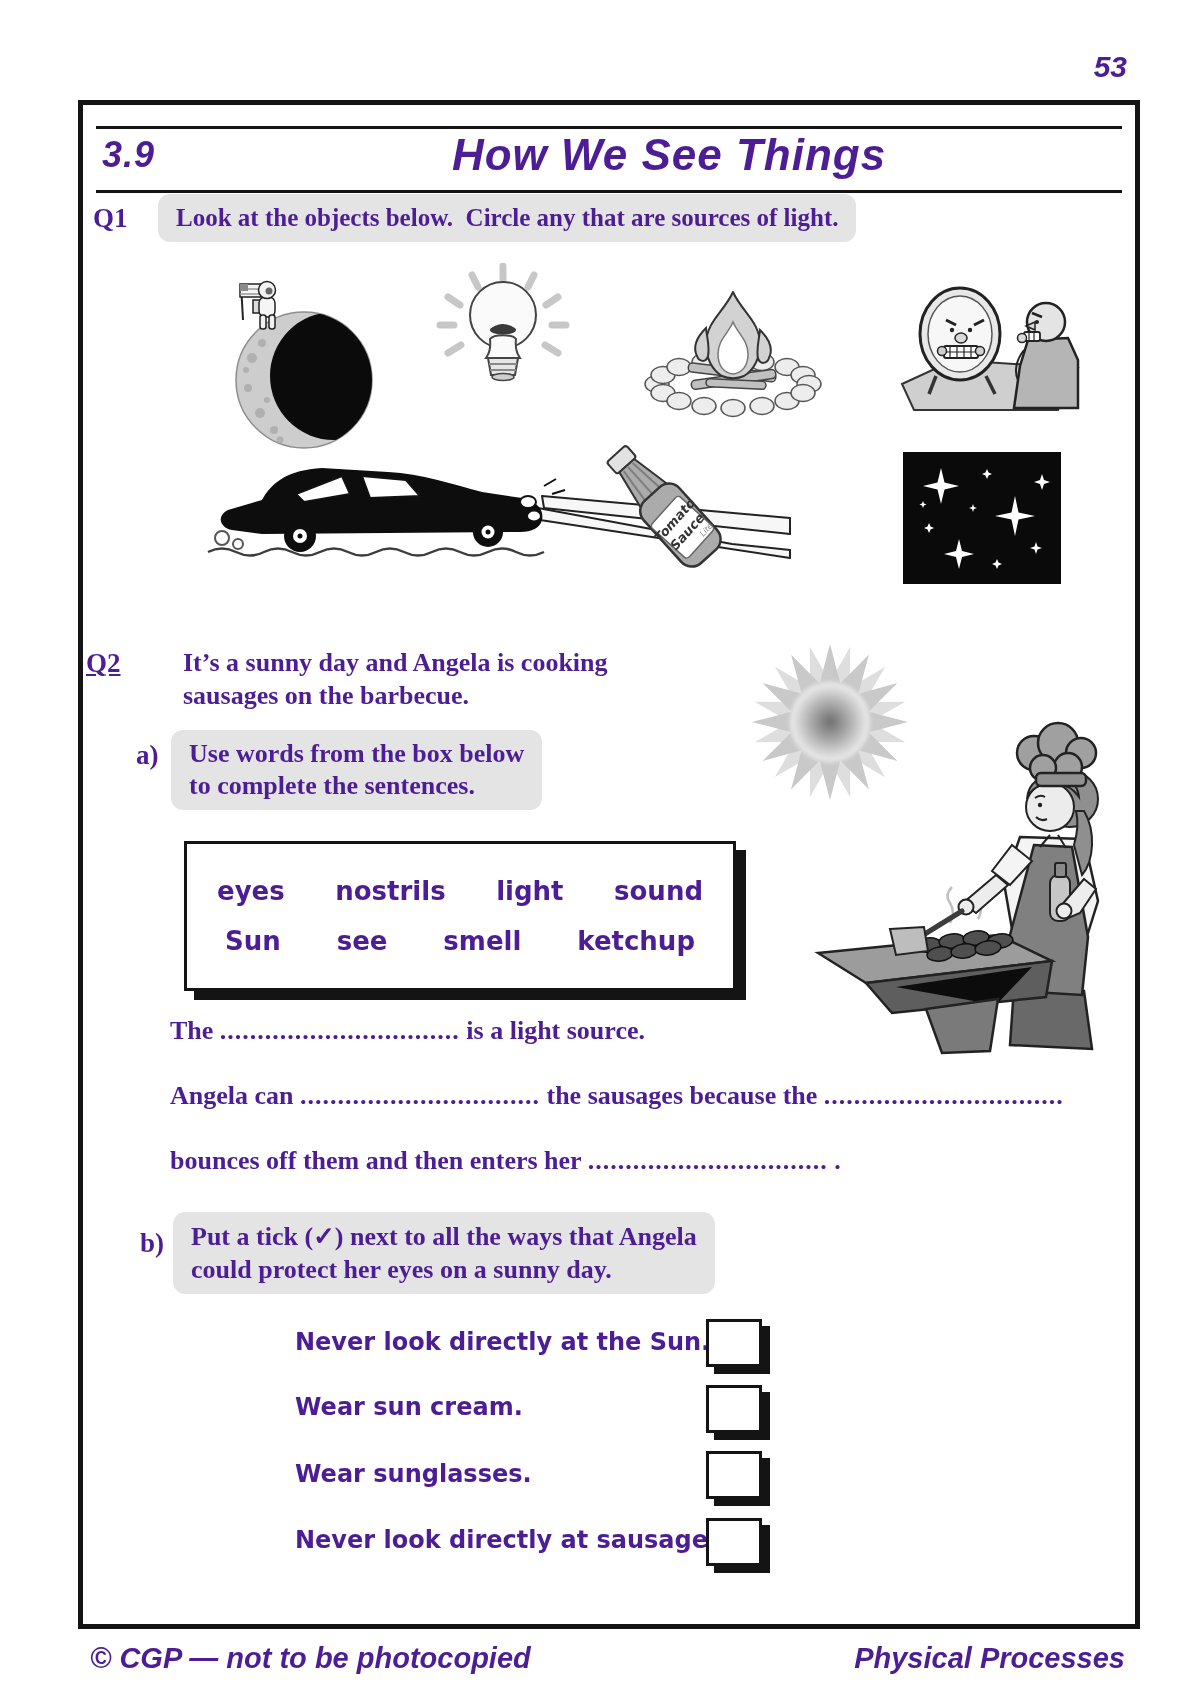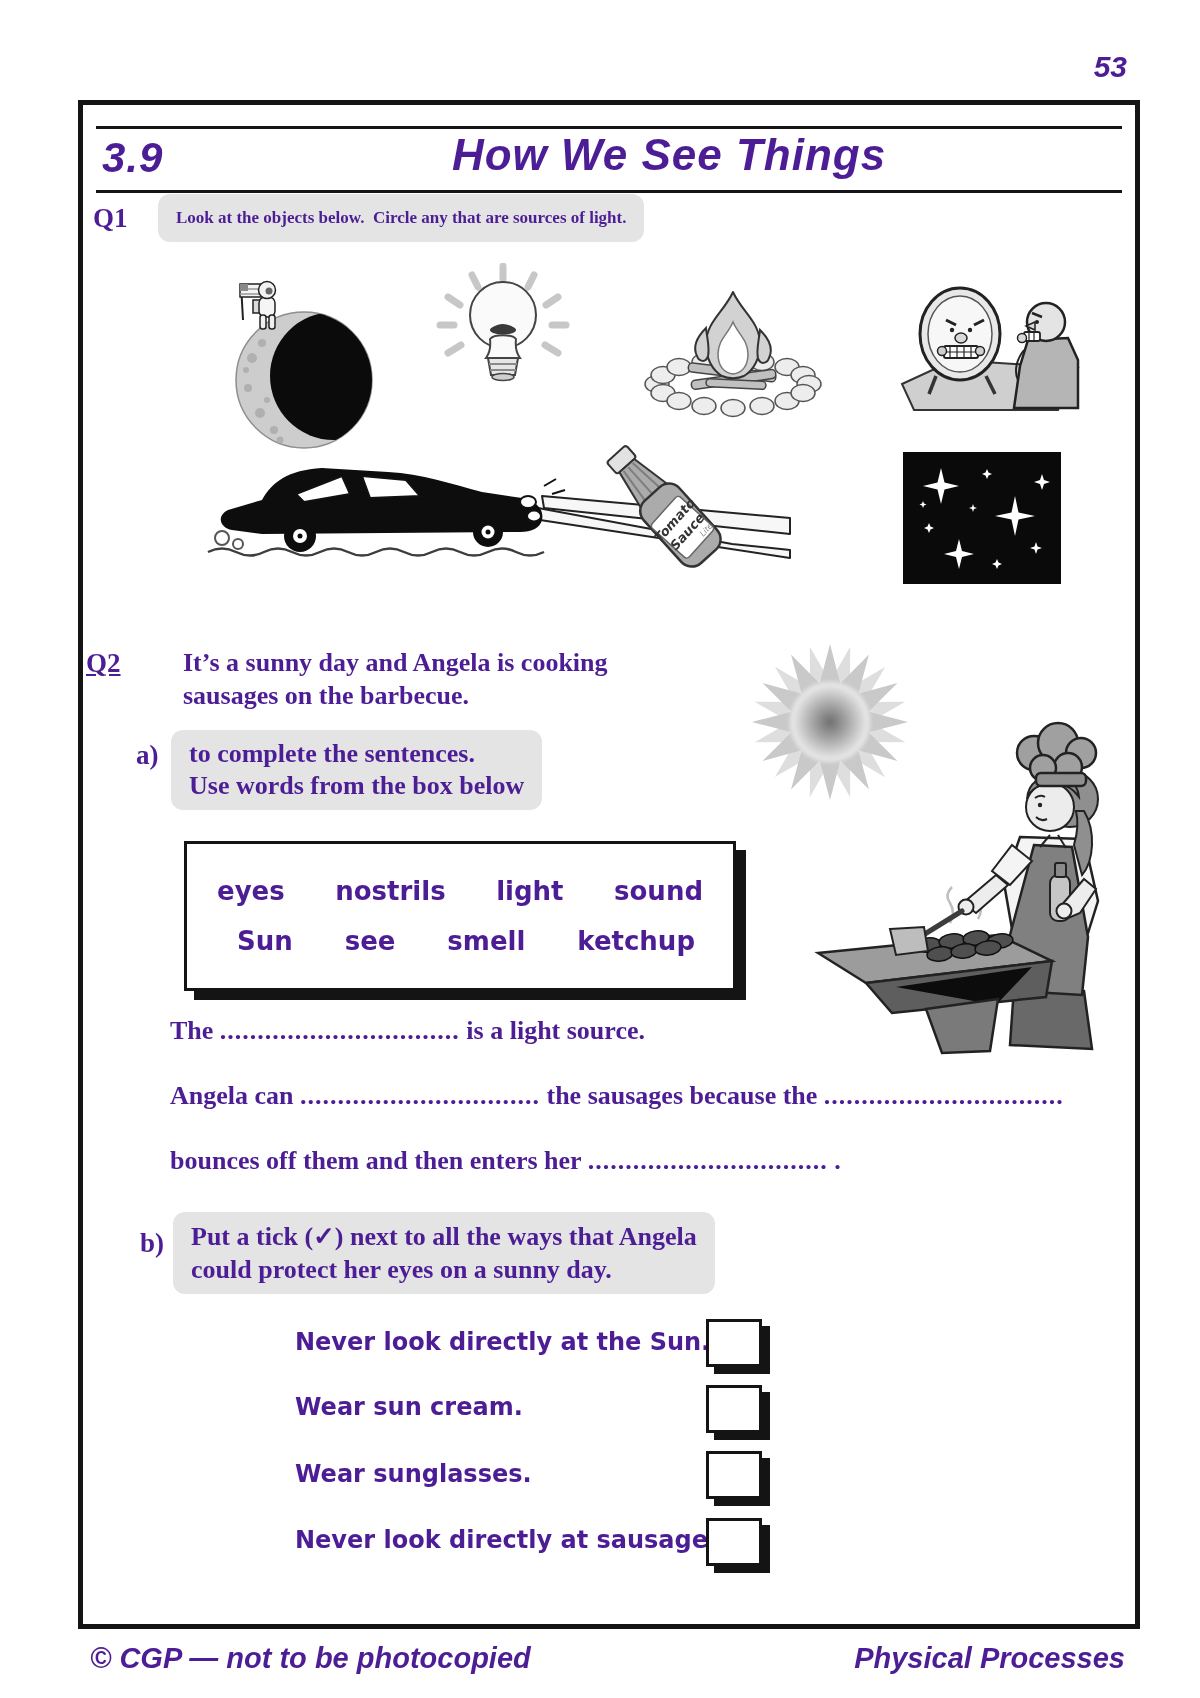--- a/index.html
+++ b/index.html
@@ -2,24 +2,24 @@
 <html><head>
 <meta charset="utf-8">
 <style>
   html,body{margin:0;padding:0;background:#fff;}
   .page{position:relative;width:1200px;height:1698px;background:#ffffff;overflow:hidden;
         font-family:"Liberation Serif",serif;color:#4c1d95;}
   .abs{position:absolute;}
   .pageno{font-family:"Liberation Sans",sans-serif;font-style:italic;font-weight:700;font-size:30px;}
   .frame{border:5px solid #141414;}
   .rule{background:#141414;height:3px;}
-  .section-num{font-family:"Liberation Sans",sans-serif;font-style:italic;font-weight:700;font-size:42px;letter-spacing:1px;}
+  .section-num{font-family:"Liberation Sans",sans-serif;font-style:italic;font-weight:700;font-size:36px;letter-spacing:1px;}
   .title{font-family:"Liberation Sans",sans-serif;font-style:italic;font-weight:700;font-size:44px;text-align:center;letter-spacing:1px;}
   .qlabel{font-weight:700;font-size:27px;}
-  .graybox{background:#e4e4e4;border-radius:12px;padding:8px 18px;font-weight:700;font-size:17px;line-height:32px;}
+  .graybox{background:#e4e4e4;border-radius:12px;padding:8px 18px;font-weight:700;font-size:25px;line-height:32px;}
   .pre{white-space:pre-wrap;}
   .serifline{font-weight:700;font-size:26px;white-space:nowrap;}
   .dots{letter-spacing:1px;font-weight:700;}
   .comic{font-family:"DejaVu Sans",sans-serif;font-weight:700;}
   .wordbox{border:3px solid #141414;background:#fff;box-shadow:10px 9px 0 0 #141414;
            display:flex;flex-direction:column;justify-content:center;gap:20px;padding:6px 30px;}
   .wordrow{display:flex;justify-content:space-between;font-size:26px;}
   .checkbox{width:50px;height:42px;background:#fff;border:3px solid #141414;box-shadow:8px 7px 0 0 #141414;}
   .checktext{font-size:24px;}
   .footer{font-family:"Liberation Sans",sans-serif;font-style:italic;font-weight:700;font-size:29px;}
@@ -228,32 +228,32 @@
           <feGaussianBlur stdDeviation="2"></feGaussianBlur>
         </filter>
     </defs>
     <polygon transform="rotate(15 82 82)" fill="#dedede" points="160,82 120.6,92.3 149.5,121 110.3,110.3 121,149.5 92.3,120.6 82,160 71.7,120.6 43,149.5 53.7,110.3 14.5,121 43.4,92.3 4,82 43.4,71.7 14.5,43 53.7,53.7 43,14.5 71.7,43.4 82,4 92.3,43.4 121,14.5 110.3,53.7 149.5,43 120.6,71.7"></polygon>
     <polygon fill="#c9c9c9" points="160,82 120.6,92.3 149.5,121 110.3,110.3 121,149.5 92.3,120.6 82,160 71.7,120.6 43,149.5 53.7,110.3 14.5,121 43.4,92.3 4,82 43.4,71.7 14.5,43 53.7,53.7 43,14.5 71.7,43.4 82,4 92.3,43.4 121,14.5 110.3,53.7 149.5,43 120.6,71.7"></polygon>
     <circle cx="82" cy="82" r="40" fill="url(#sunG)" filter="url(#blurMe)"></circle>
   </svg>
 
   <div class="abs qlabel" style="left:136px;top:740px;">a)</div>
   <div class="abs graybox" style="left:171px;top:730px;font-size:26px;line-height:32px;">
+    <div>Use words from the box below</div>
     <div>to complete the sentences.</div>
-    <div>Use words from the box below</div>
   </div>
 
   <div class="abs wordbox" style="left:184px;top:841px;width:486px;height:132px;">
     <div class="wordrow comic">
       <span>eyes</span>
       <span>nostrils</span>
       <span>light</span>
       <span>sound</span>
     </div>
-    <div class="wordrow comic" style="padding:0 8px;margin-left:12px;">
+    <div class="wordrow comic" style="padding:0 8px;">
       <span>Sun</span>
       <span>see</span>
       <span>smell</span>
       <span>ketchup</span>
     </div>
   </div>
 
   <svg class="abs" style="left:800px;top:695px;" width="305" height="360" viewBox="0 0 305 360">
     <path d="M150,228 q6,-10 0,-20 q-6,-8 2,-16" fill="none" stroke="#bfbfbf" stroke-width="2.5"></path>
     <path d="M178,224 q6,-10 0,-20" fill="none" stroke="#bfbfbf" stroke-width="2.5"></path>

